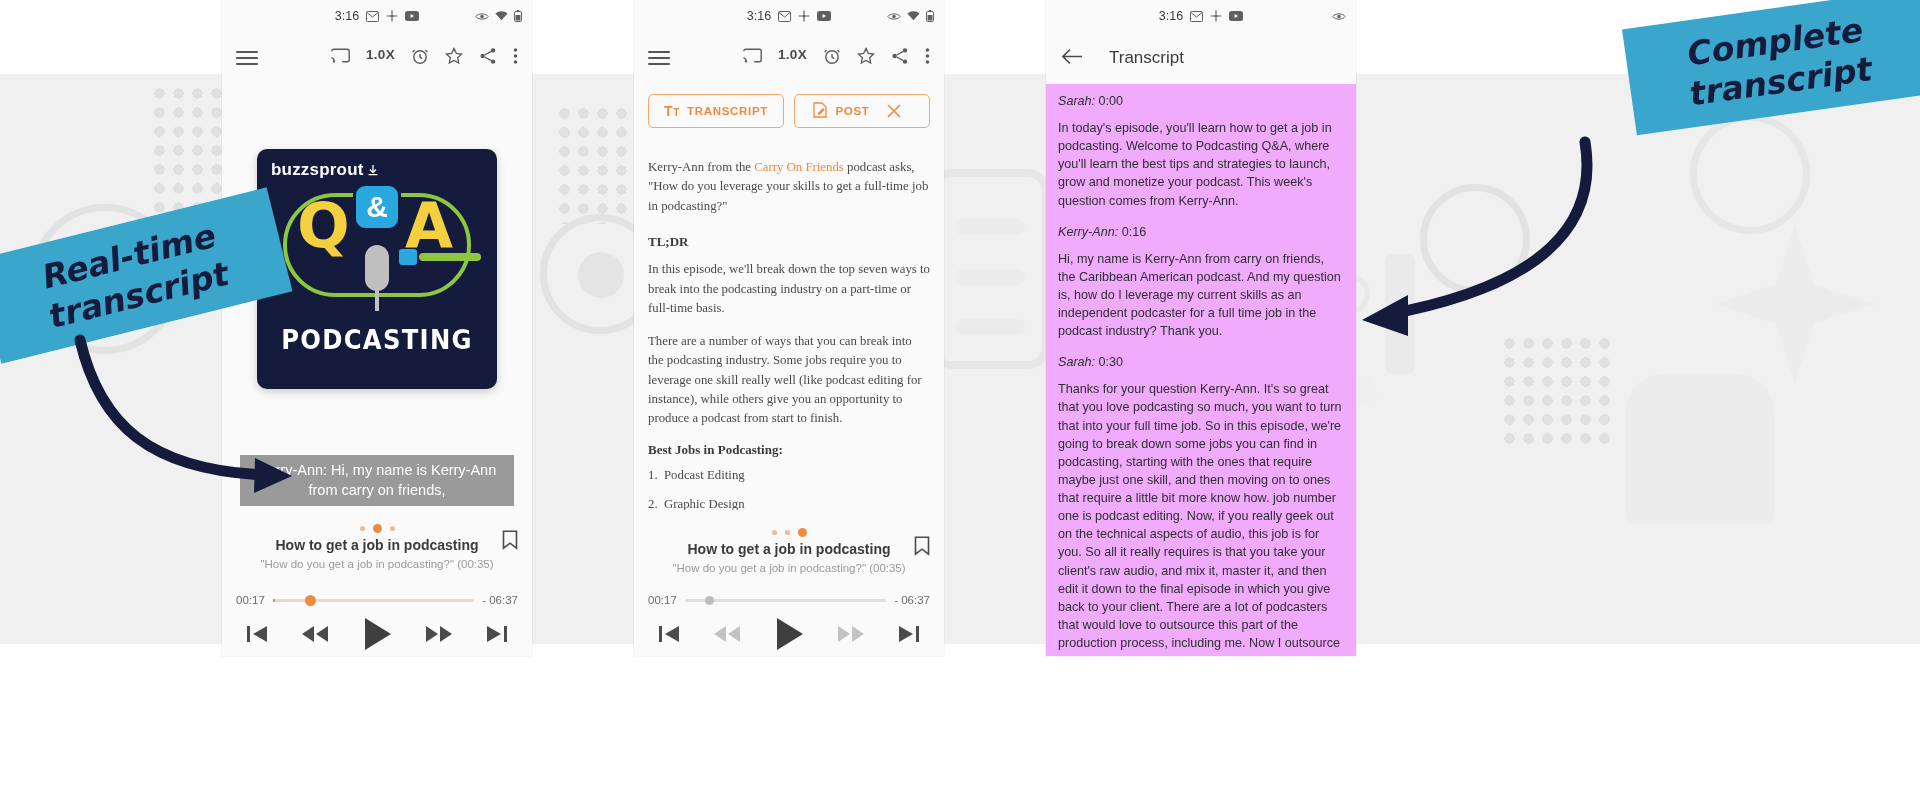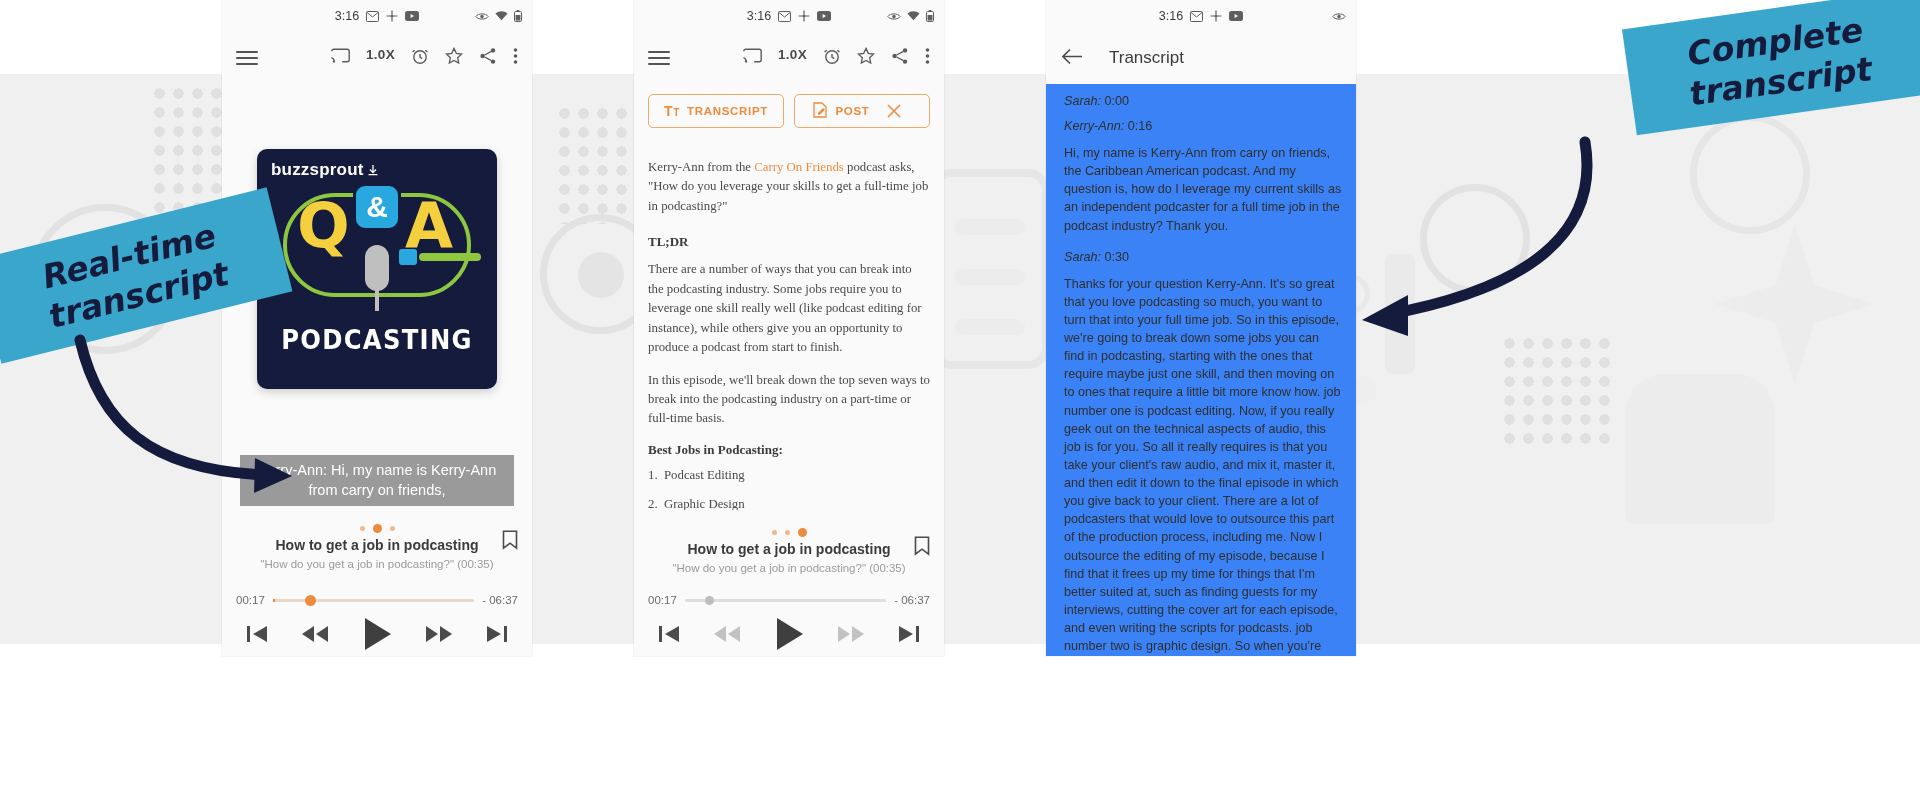--- a/index.html
+++ b/index.html
@@ -211,22 +211,22 @@
   .p2-scroll h4 { font-size: 13px; color: #3b3b3b; font-weight: 700; margin-bottom: 10px; }
   .p2-list { list-style: none; }
   .p2-list li { font-size: 12.8px; color: #4a4a4a; margin-bottom: 14px; padding-left: 16px; position: relative; }
   .p2-list li .num { position: absolute; left: 0; }
 
   .p2-footer { background: #fafafa; }
 
   
   .p3-body {
     height: calc(656px - 32px - 52px);
-    background: #3b82f6;
-    padding: 10px 14px 0 18px;
+    background: #f0abfc;
+    padding: 10px 14px 0 12px;
     overflow: hidden;
   }
   .tr-spk { font-size: 12.6px; color: #2f2f2f; margin-bottom: 11px; }
   .tr-spk i { font-style: italic; font-weight: 500; }
   .tr-par { font-size: 12.6px; line-height: 1.44; color: #2f2f2f; margin-bottom: 15px; }
 
   
   .callout {
     position: absolute;
     background: #3aa6cc;
@@ -558,22 +558,22 @@
           <svg width="14" height="14" viewBox="0 0 14 14">
               <path d="M1 1 L13 13 M13 1 L1 13" stroke="#ef8b3c" stroke-width="1.6"></path>
             </svg>
         </span>
       </div>
     </div>
 
     <div class="p2-scroll">
       <p class="lead"><span>Kerry-Ann from the </span><span class="link">Carry On Friends</span><span> podcast asks, "How do you leverage your skills to get a full-time job in podcasting?"</span></p>
       <h4>TL;DR</h4>
+      <p>In this episode, we'll break down the top seven ways to break into the podcasting industry on a part-time or full-time basis.</p>
       <p>There are a number of ways that you can break into the podcasting industry. Some jobs require you to leverage one skill really well (like podcast editing for instance), while others give you an opportunity to produce a podcast from start to finish.</p>
-      <p>In this episode, we'll break down the top seven ways to break into the podcasting industry on a part-time or full-time basis.</p>
       <h4>Best Jobs in Podcasting:</h4>
       <ol class="p2-list">
         <li><span class="num">1.</span><span>Podcast Editing</span></li>
         <li><span class="num">2.</span><span>Graphic Design</span></li>
 
       </ol>
     </div>
 
     <div class="p2-footer">
       <div style="position:relative; padding-bottom:6px;">
@@ -675,20 +675,21 @@
           <path d="M20 8.5H1.5M8 1.5 1 8.5 8 15.5" fill="none" stroke="#4b4b4b" stroke-width="1.6"></path>
         </svg>
     </span>
     <span class="backbar-title">Transcript</span>
   </div>
 
   <div class="p3-body">
     <div class="tr-spk">
       <i>Sarah:</i> <span>0:00</span>
     </div>
+    <div class="tr-par">In today's episode, you'll learn how to get a job in podcasting. Welcome to Podcasting Q&amp;A, where you'll learn the best tips and strategies to launch, grow and monetize your podcast. This week's question comes from Kerry-Ann.</div>
 
     <div class="tr-spk">
       <i>Kerry-Ann:</i> <span>0:16</span>
     </div>
     <div class="tr-par">Hi, my name is Kerry-Ann from carry on friends, the Caribbean American podcast. And my question is, how do I leverage my current skills as an independent podcaster for a full time job in the podcast industry? Thank you.</div>
 
     <div class="tr-spk">
       <i>Sarah:</i> <span>0:30</span>
     </div>
     <div class="tr-par">Thanks for your question Kerry-Ann. It's so great that you love podcasting so much, you want to turn that into your full time job. So in this episode, we're going to break down some jobs you can find in podcasting, starting with the ones that require maybe just one skill, and then moving on to ones that require a little bit more know how. job number one is podcast editing. Now, if you really geek out on the technical aspects of audio, this job is for you. So all it really requires is that you take your client's raw audio, and mix it, master it, and then edit it down to the final episode in which you give back to your client. There are a lot of podcasters that would love to outsource this part of the production process, including me. Now I outsource the editing of my episode, because I find that it frees up my time for things that I'm better suited at, such as finding guests for my interviews, cutting the cover art for each episode, and even writing the scripts for podcasts. job number two is graphic design. So when you're talking about graphic design specific to podcasting, we're talking about</div>

